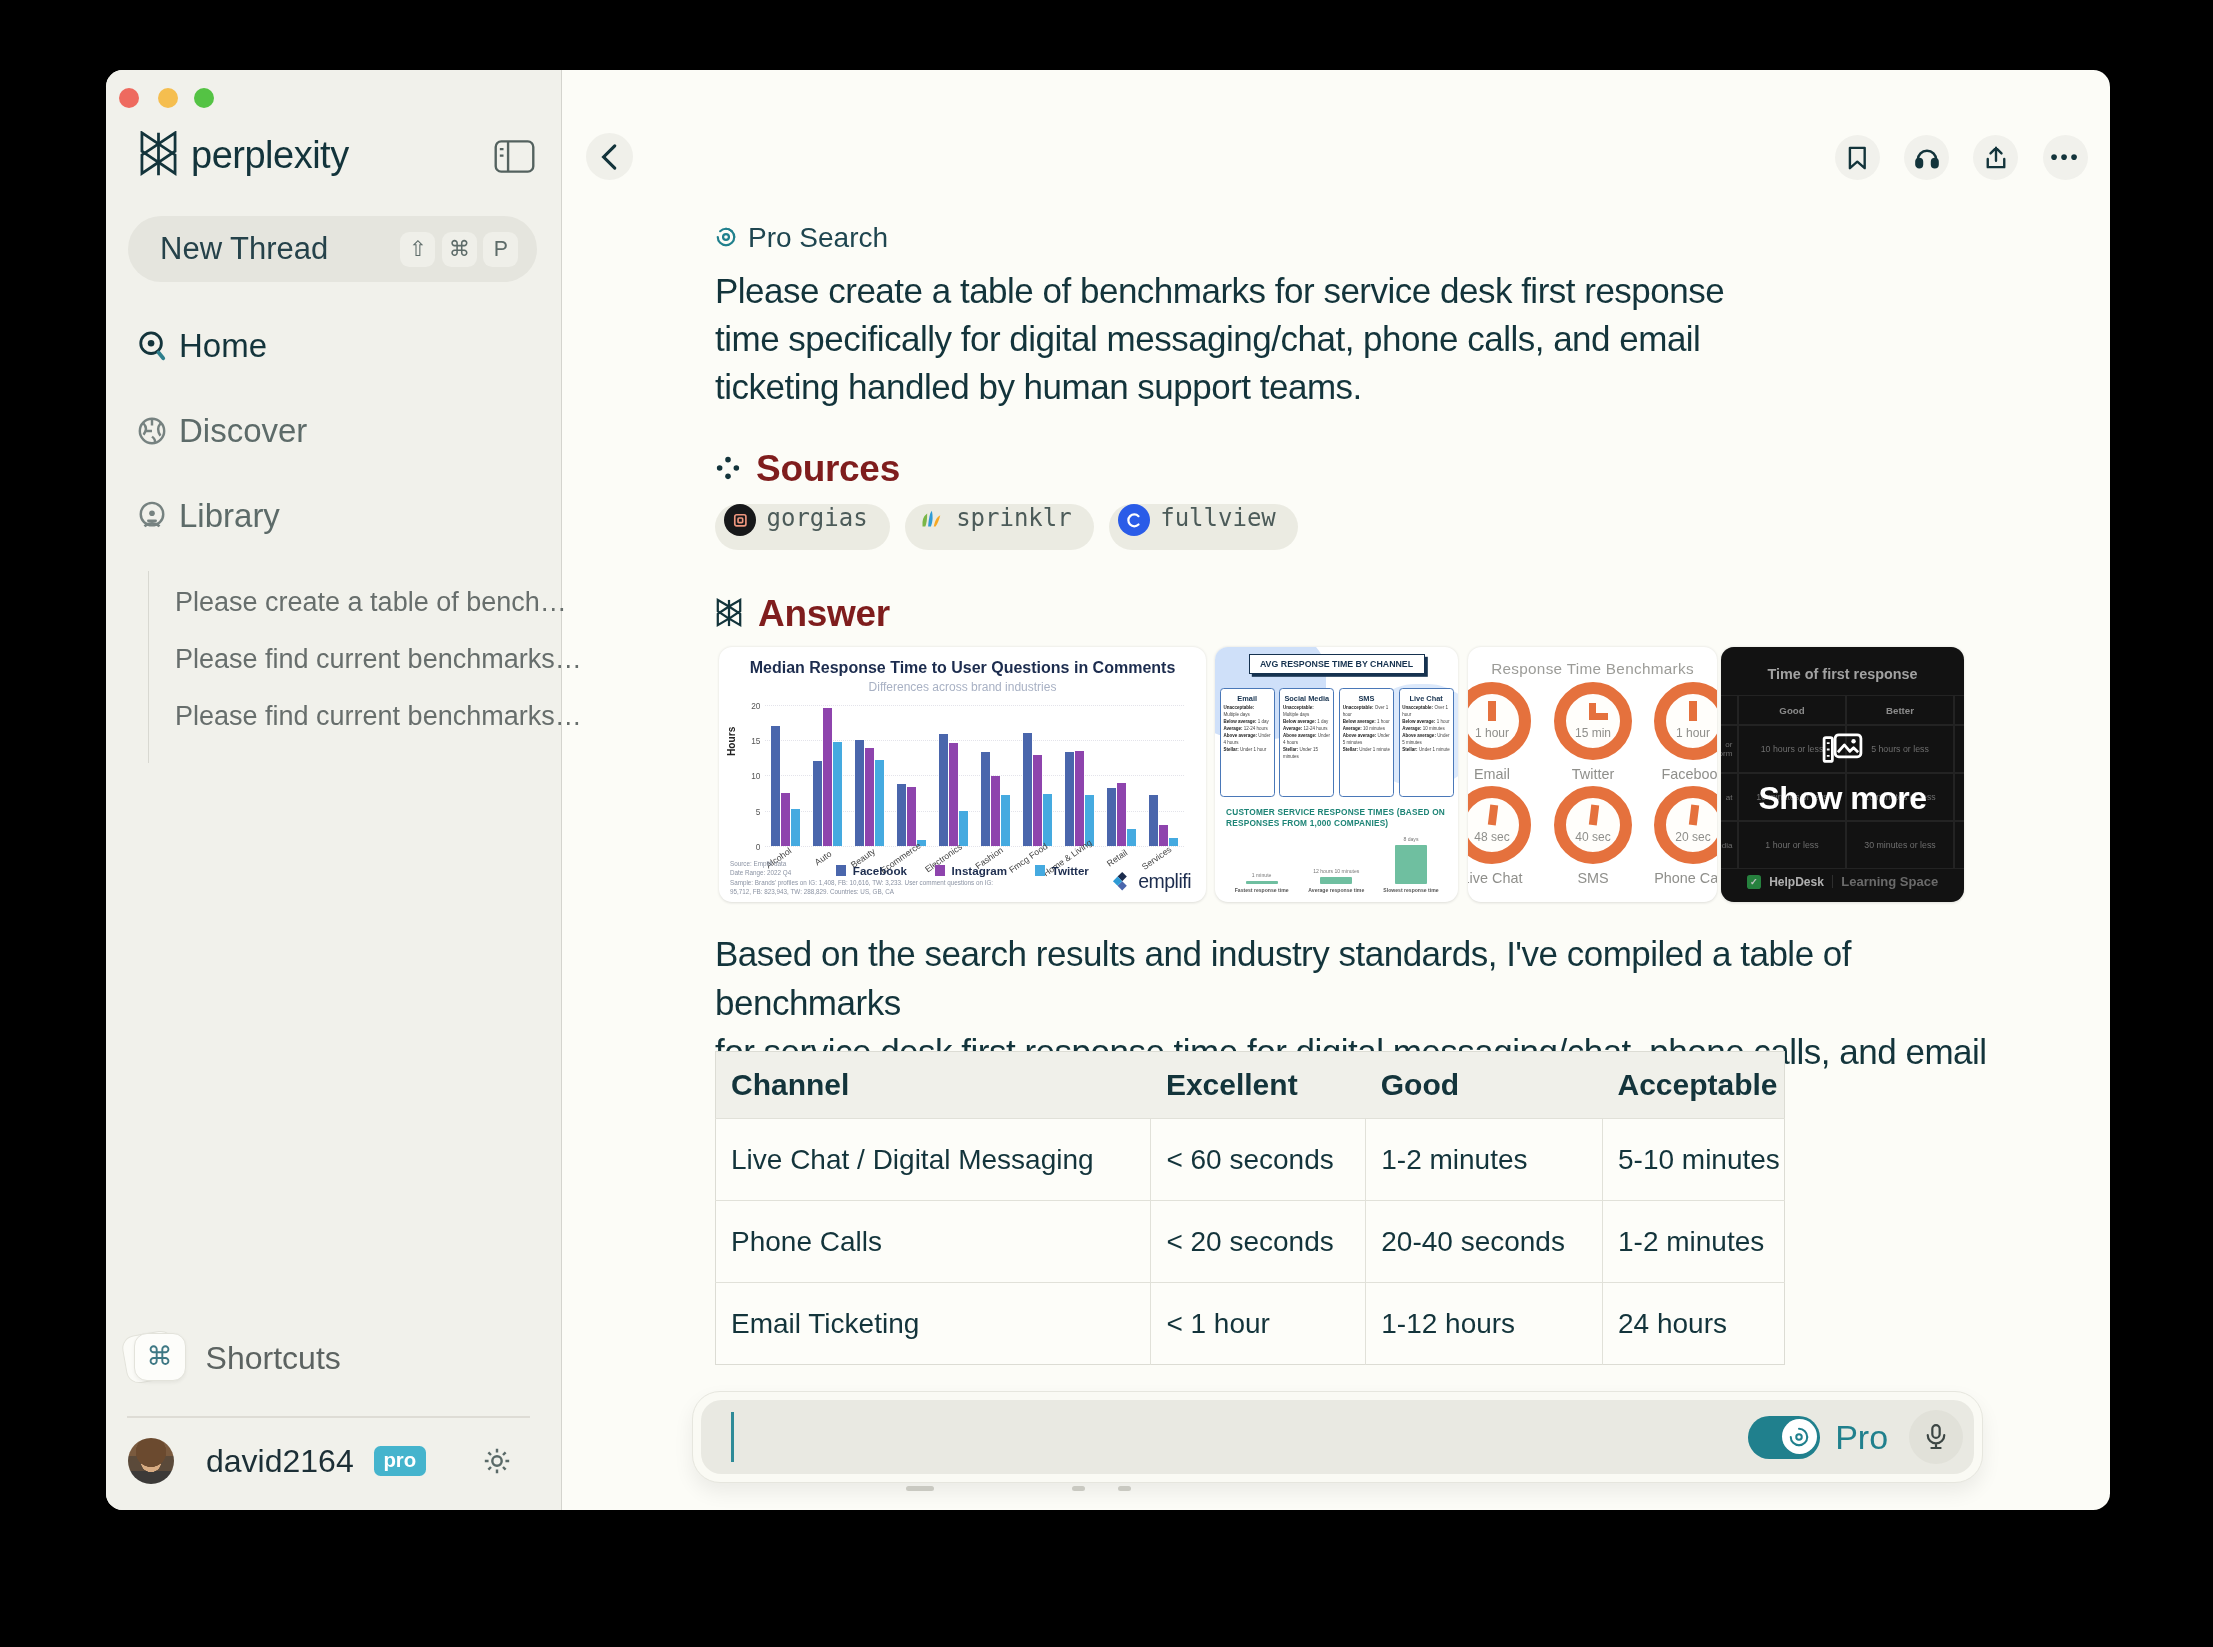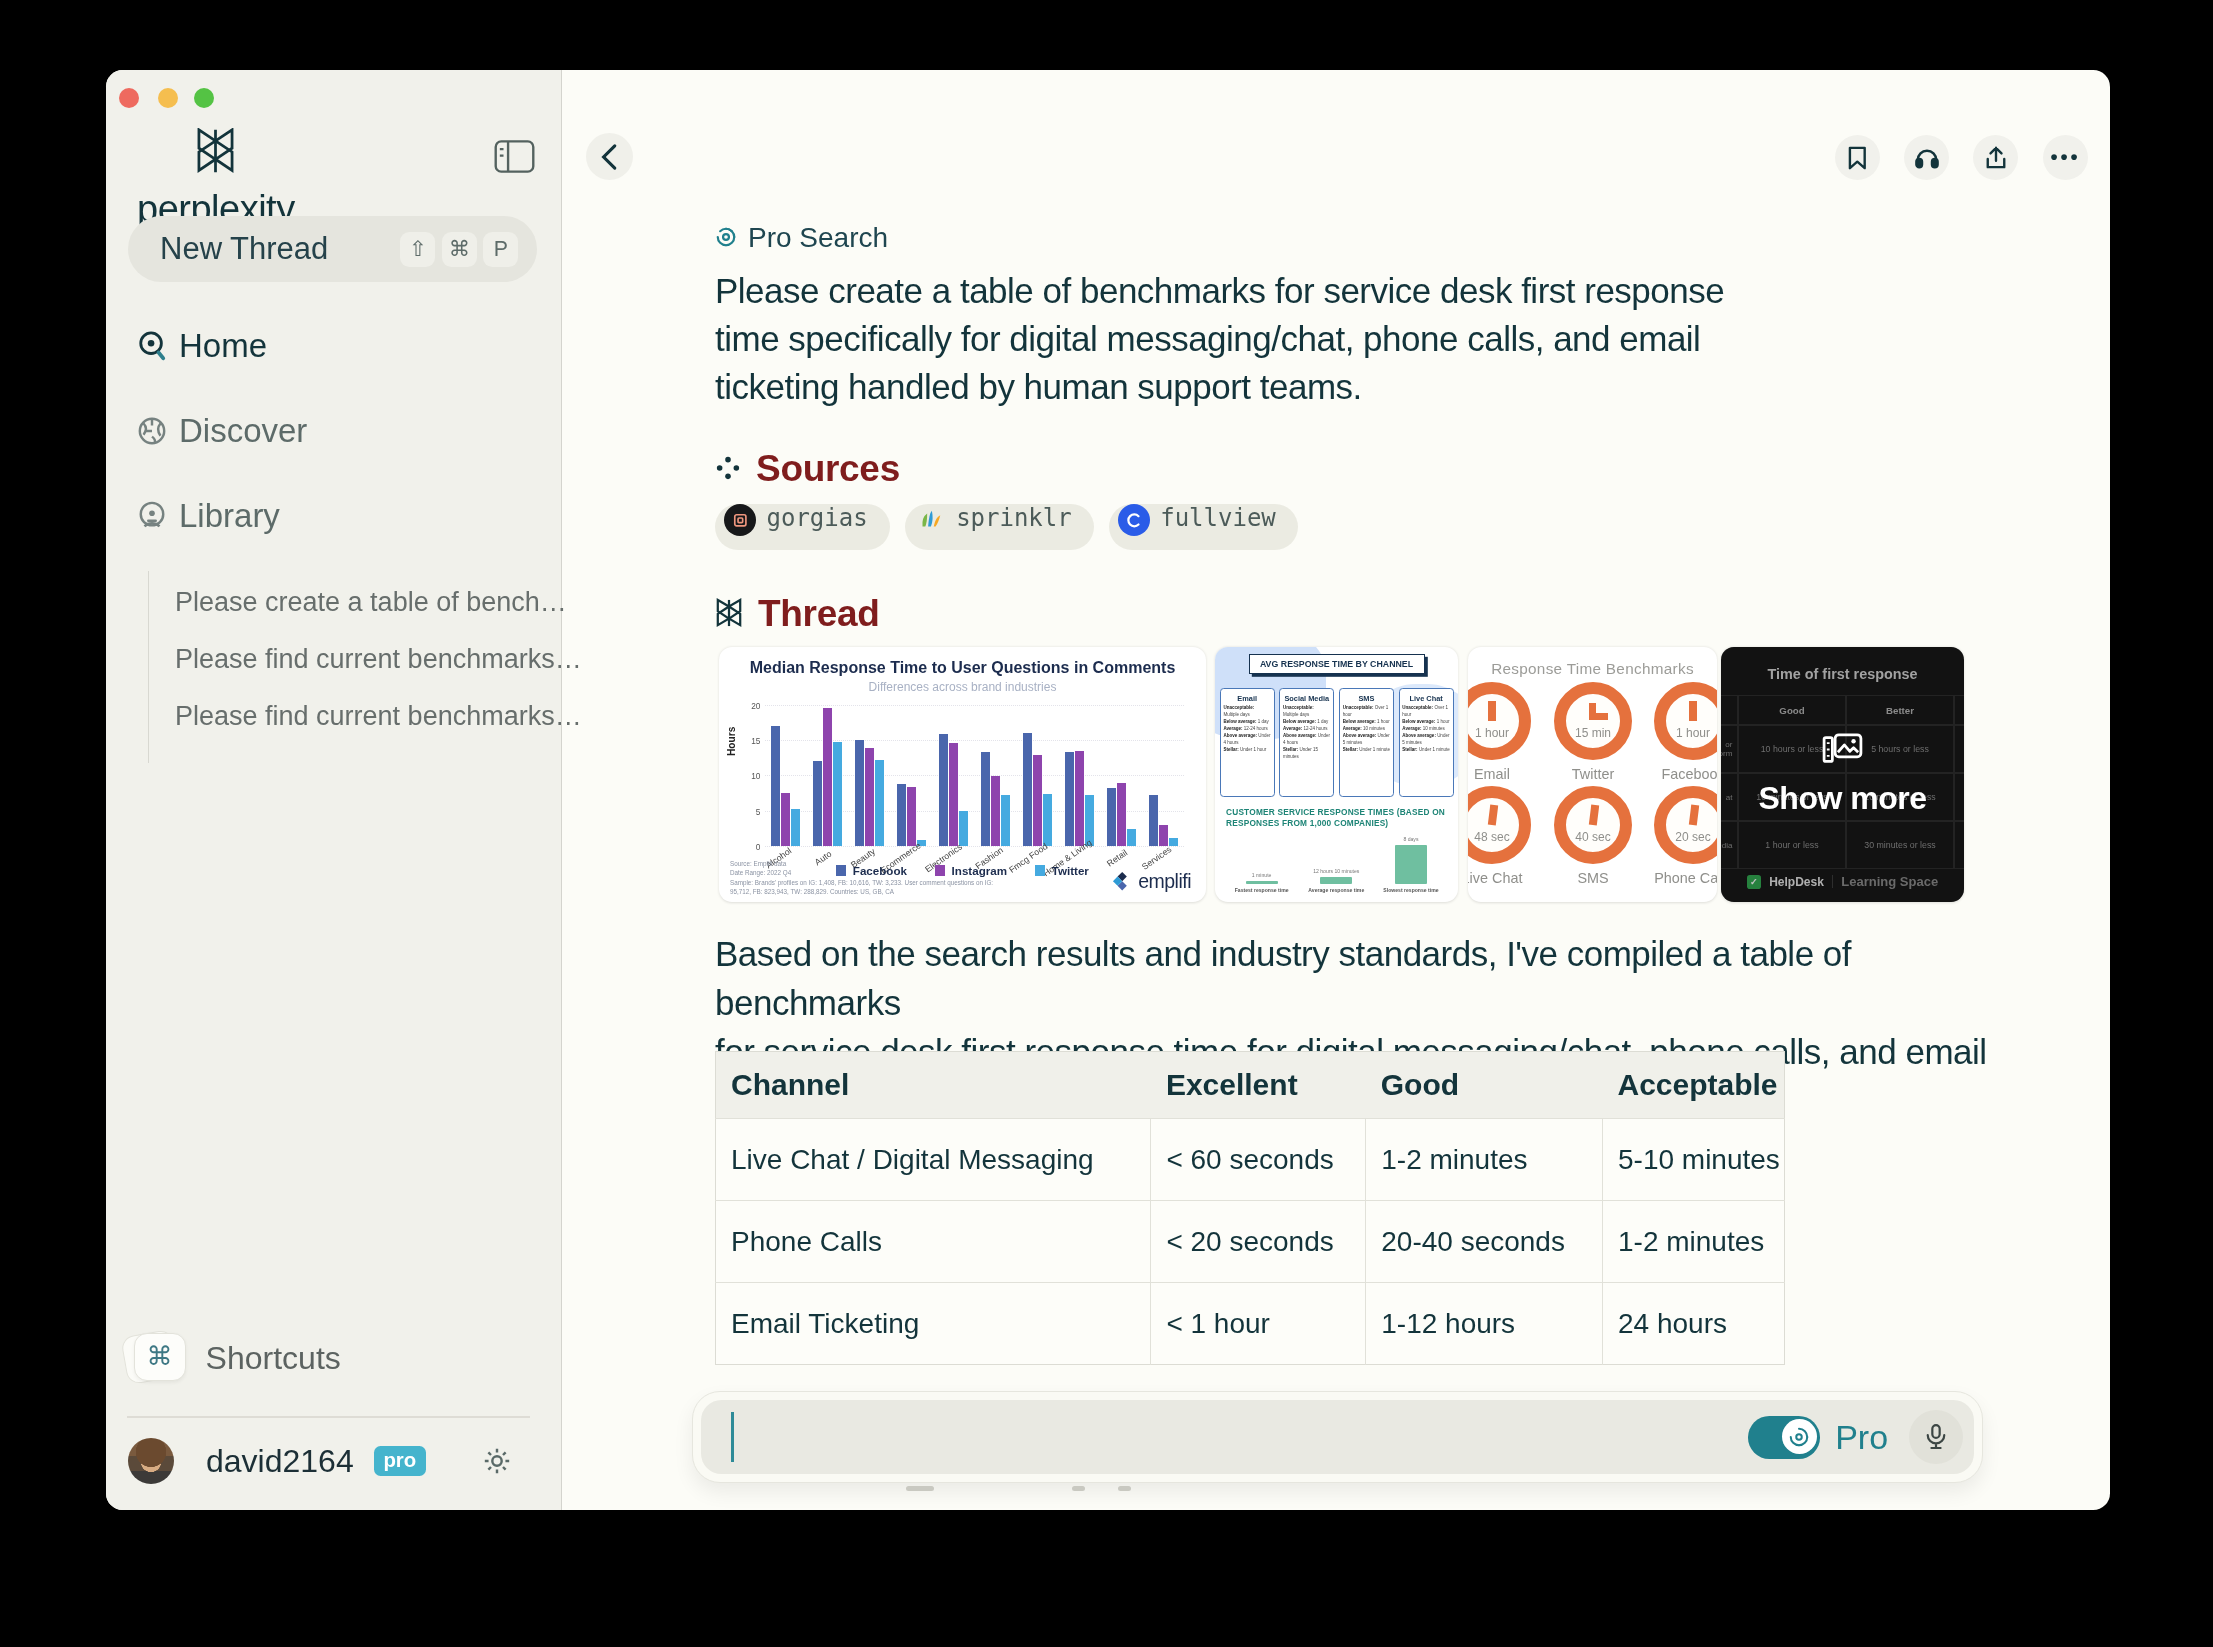--- a/index.html
+++ b/index.html
@@ -6,21 +6,21 @@
   html,body { width:2213px; height:1647px; background:#000; font-family:"Liberation Sans", sans-serif; }
   .window { position:absolute; left:106px; top:70px; width:2004px; height:1440px;
             background:#fcfcf7; border-radius:16.7px; overflow:hidden; }
 
   
   .sidebar { position:absolute; left:0; top:0; width:456px; height:100%;
              background:#f1f1eb; border-right:1.9px solid #d4d4ce; }
   .traffic { position:absolute; top:17.6px; width:20.4px; height:20.4px; border-radius:50%; }
   .t-close{ left:13px; background:#ee6a5f; } .t-min{ left:52px; background:#f5be4f; } .t-zoom{ left:88px; background:#54c344; }
 
-  .brand-row { position:absolute; left:31px; top:58px; height:54px; display:flex; align-items:center; gap:11px;flex-direction:column; }
+  .brand-row { position:absolute; left:31px; top:58px; height:54px; display:flex; align-items:center; gap:11px; }
   .brand-text { font-size:38px; color:#13343b; letter-spacing:-0.5px; }
   .collapse-btn { position:absolute; left:388px; top:70px; width:41px; height:33px; cursor:pointer; }
 
   .new-thread { position:absolute; left:22px; top:146px; width:409px; height:66px; background:#e5e5de;
                 border-radius:33px; display:flex; align-items:center; cursor:pointer; }
   .new-thread-label { margin-left:32px; font-size:31px; font-weight:500; color:#25424a; flex:1; }
   .keycaps { display:flex; gap:6.5px; margin-right:18.6px; }
   .keycap { width:35px; height:35px; background:#efefe9; border-radius:9.3px; display:flex;
             align-items:center; justify-content:center; font-size:21.3px; color:#5d6b69; }
 
@@ -368,21 +368,21 @@
   </div>
 
   <div class="sec-head" style="top:523px">
     <span>
       <svg width="28" height="30" viewBox="0 0 30 32" fill="none" stroke="#13343b" stroke-width="2.4">
         <line x1="15" y1="2" x2="15" y2="30"></line>
         <path d="M15 9 L3 2 L3 14 L15 22 L27 14 L27 2 Z"></path>
         <path d="M15 9 L27 17 L27 29 L15 22 L3 29 L3 17 Z"></path>
       </svg>
     </span>
-    <span class="sec-head-label">Thread</span>
+    <span class="sec-head-label">Answer</span>
   </div>
 
   <div class="thumb thumb1">
     <div class="c1-title">Median Response Time to User Questions in Comments</div>
     <div class="c1-sub">Differences across brand industries</div>
     <div class="c1-ylabel">Hours</div>
     <div class="c1-plot">
         <div class="c1-grid" style="top: 0px;">
           <span class="c1-ytick">20</span>
         </div>

